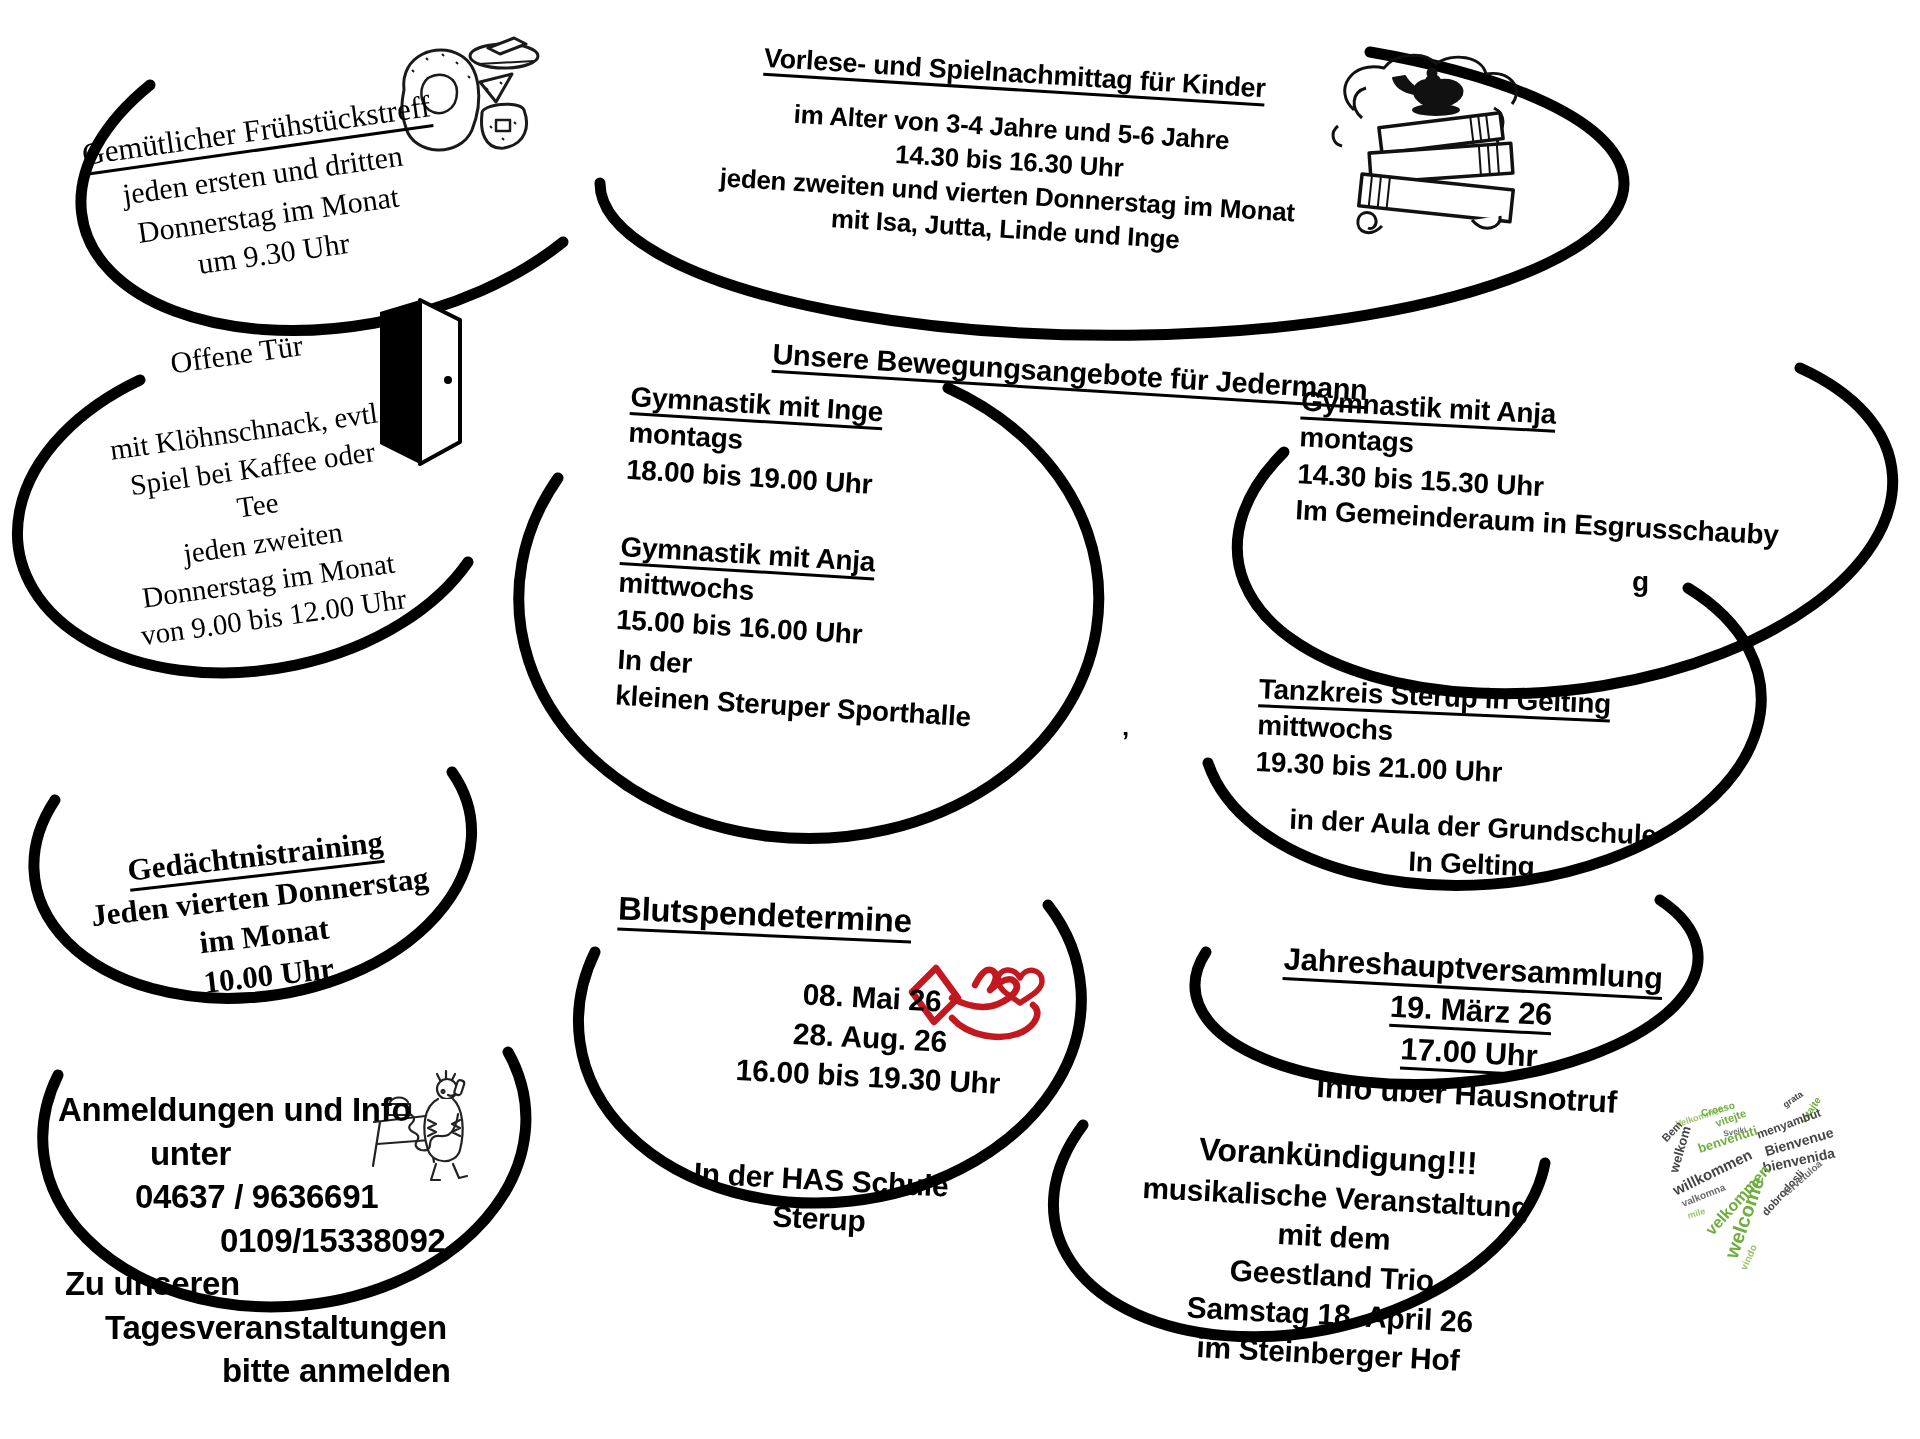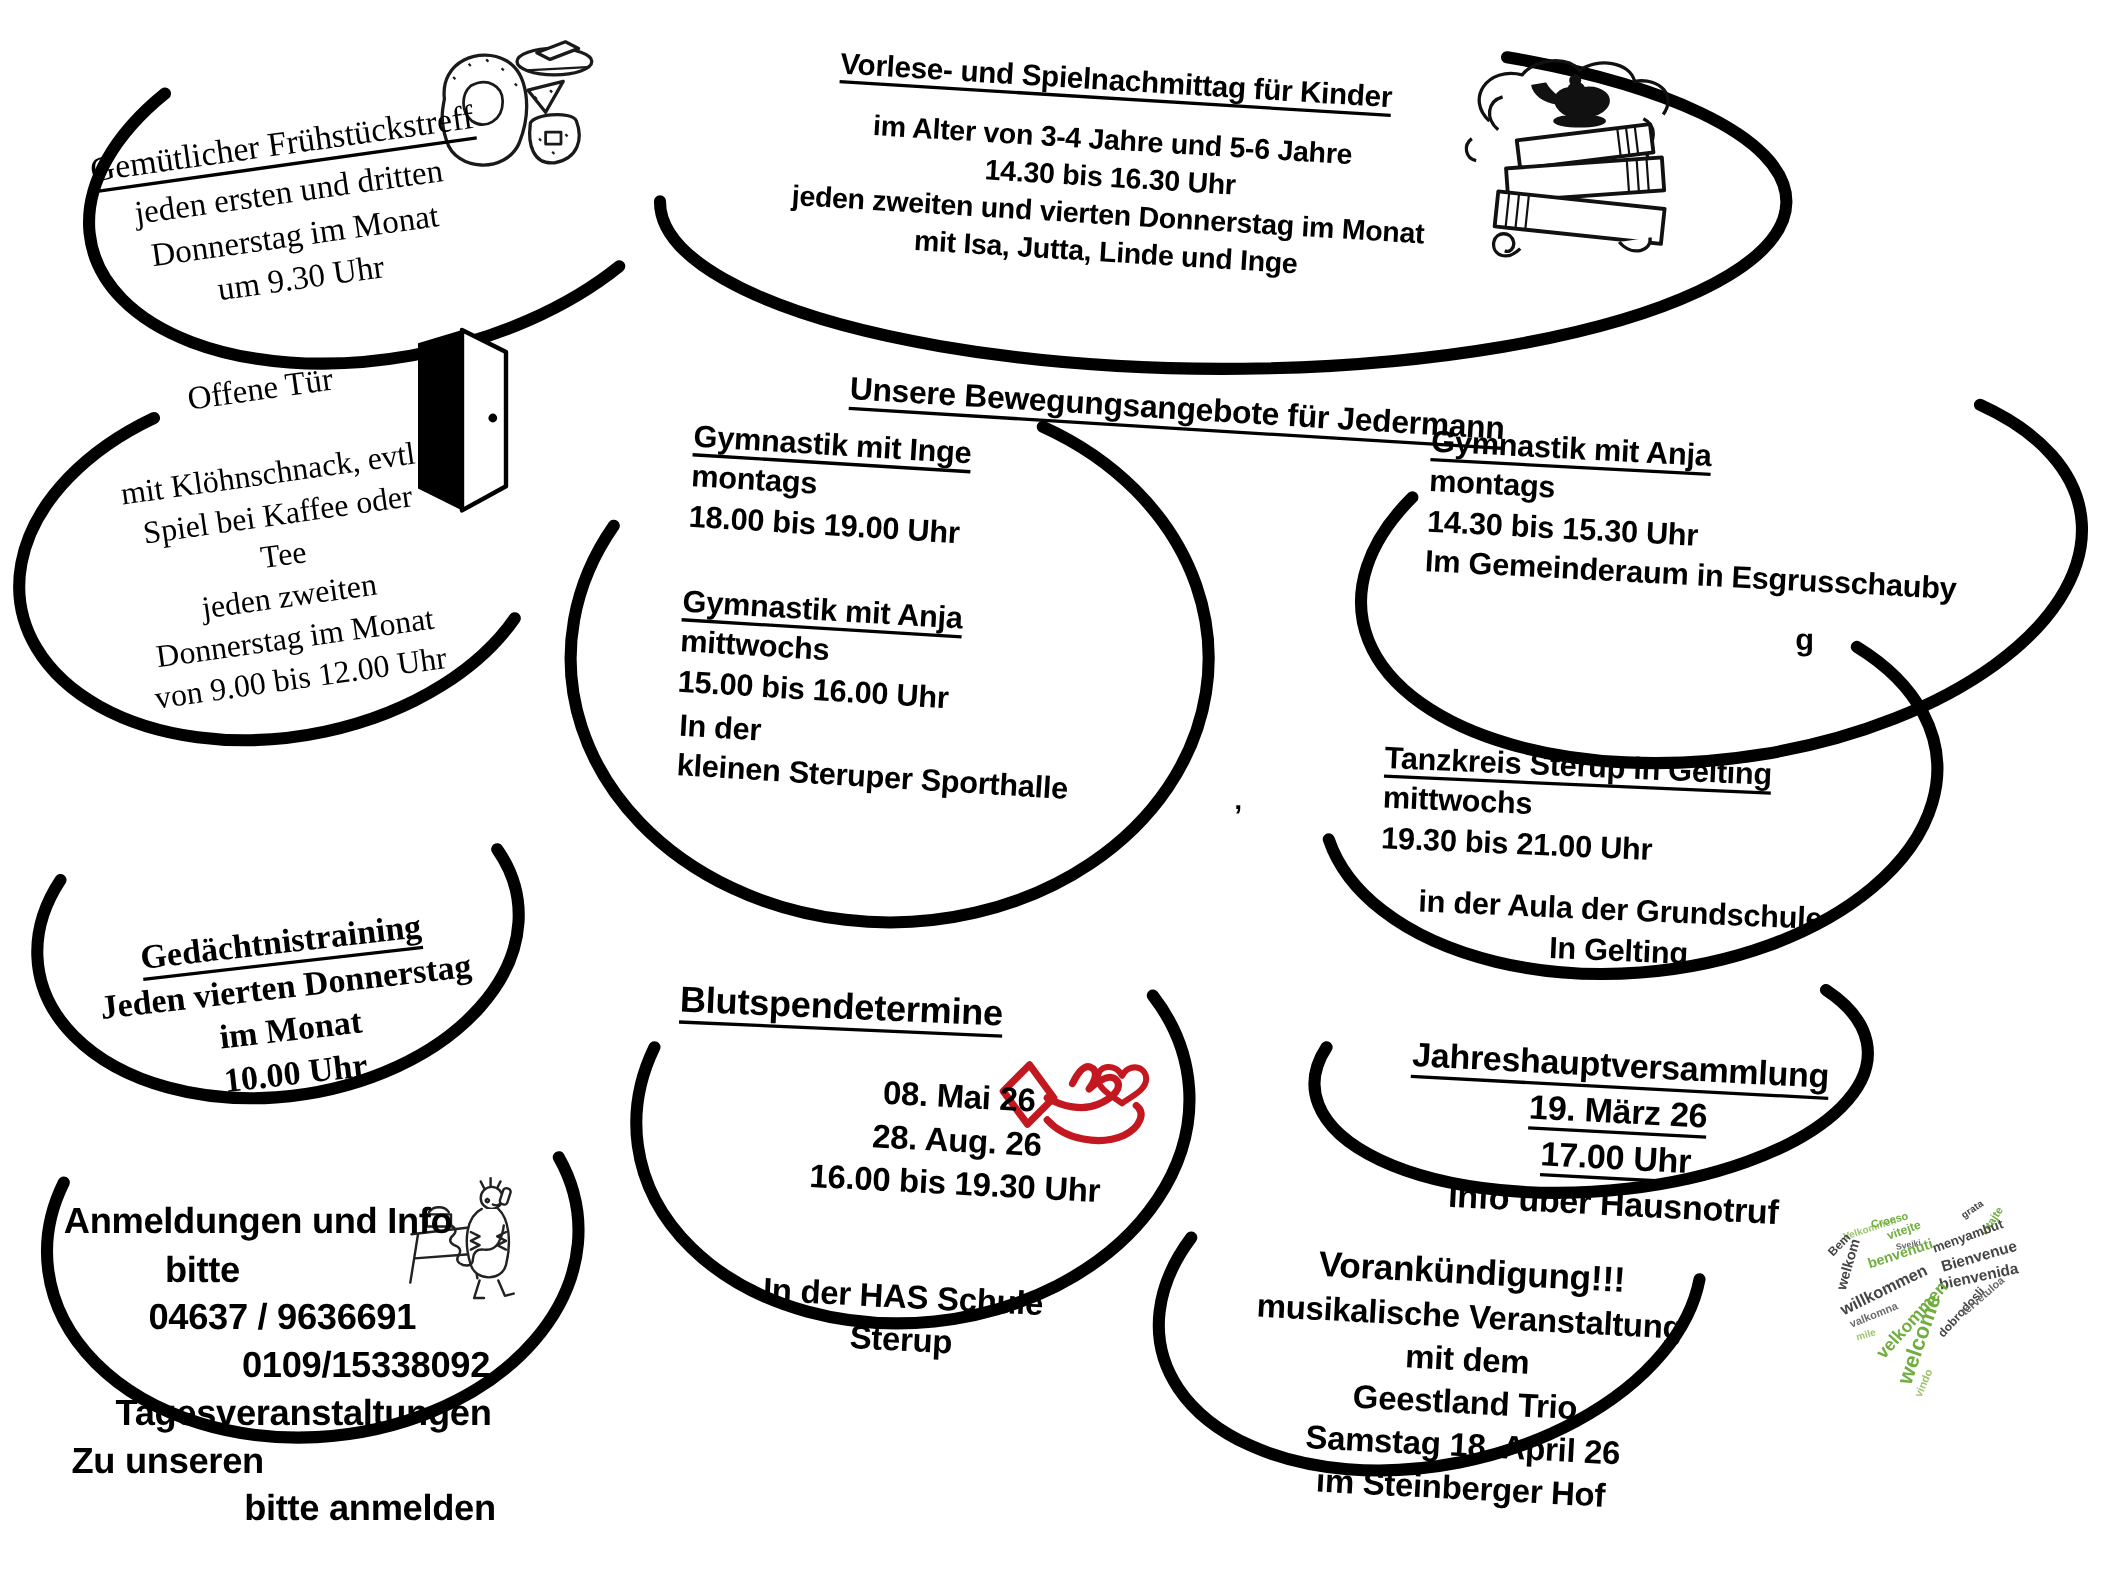--- a/index.html
+++ b/index.html
@@ -217,25 +217,25 @@
 
   <div class="block txt sans center" id="b-jahr">
     <span class="line"><span class="u">Jahreshauptversammlung</span></span>
     <span class="line"><span class="u">19. März 26</span></span>
     <span class="line"><span class="u">17.00 Uhr</span></span>
     <span class="line">Info über Hausnotruf</span>
   </div>
 
   <div class="block txt sans" id="b-anmeld">
     <span class="line i1">Anmeldungen und Info</span>
-    <span class="line i2">bitte</span>
+    <span class="line i2">unter</span>
     <span class="line i3">04637 / 9636691</span>
     <span class="line i4">0109/15338092</span>
+    <span class="line i5">Zu unseren</span>
     <span class="line i6">Tagesveranstaltungen</span>
-    <span class="line i5">Zu unseren</span>
     <span class="line i7">bitte anmelden</span>
   </div>
 
   <svg class="illus" style="left:368px;top:1068px" width="115" height="118" viewBox="0 0 115 118">
     <g fill="none" stroke="#222" stroke-width="2.2" stroke-linejoin="round" stroke-linecap="round">
       <path d="M 6,54 L 66,47"></path>
       <path d="M 12,54 L 5,98 M 58,49 L 66,94 M 9,76 L 62,72"></path>
       <rect x="20" y="36" width="22" height="11" fill="#fff"></rect>
       <path d="M 22,34 C 26,28 36,28 40,34"></path>
       <circle cx="79" cy="21" r="10" fill="#fff"></circle>

